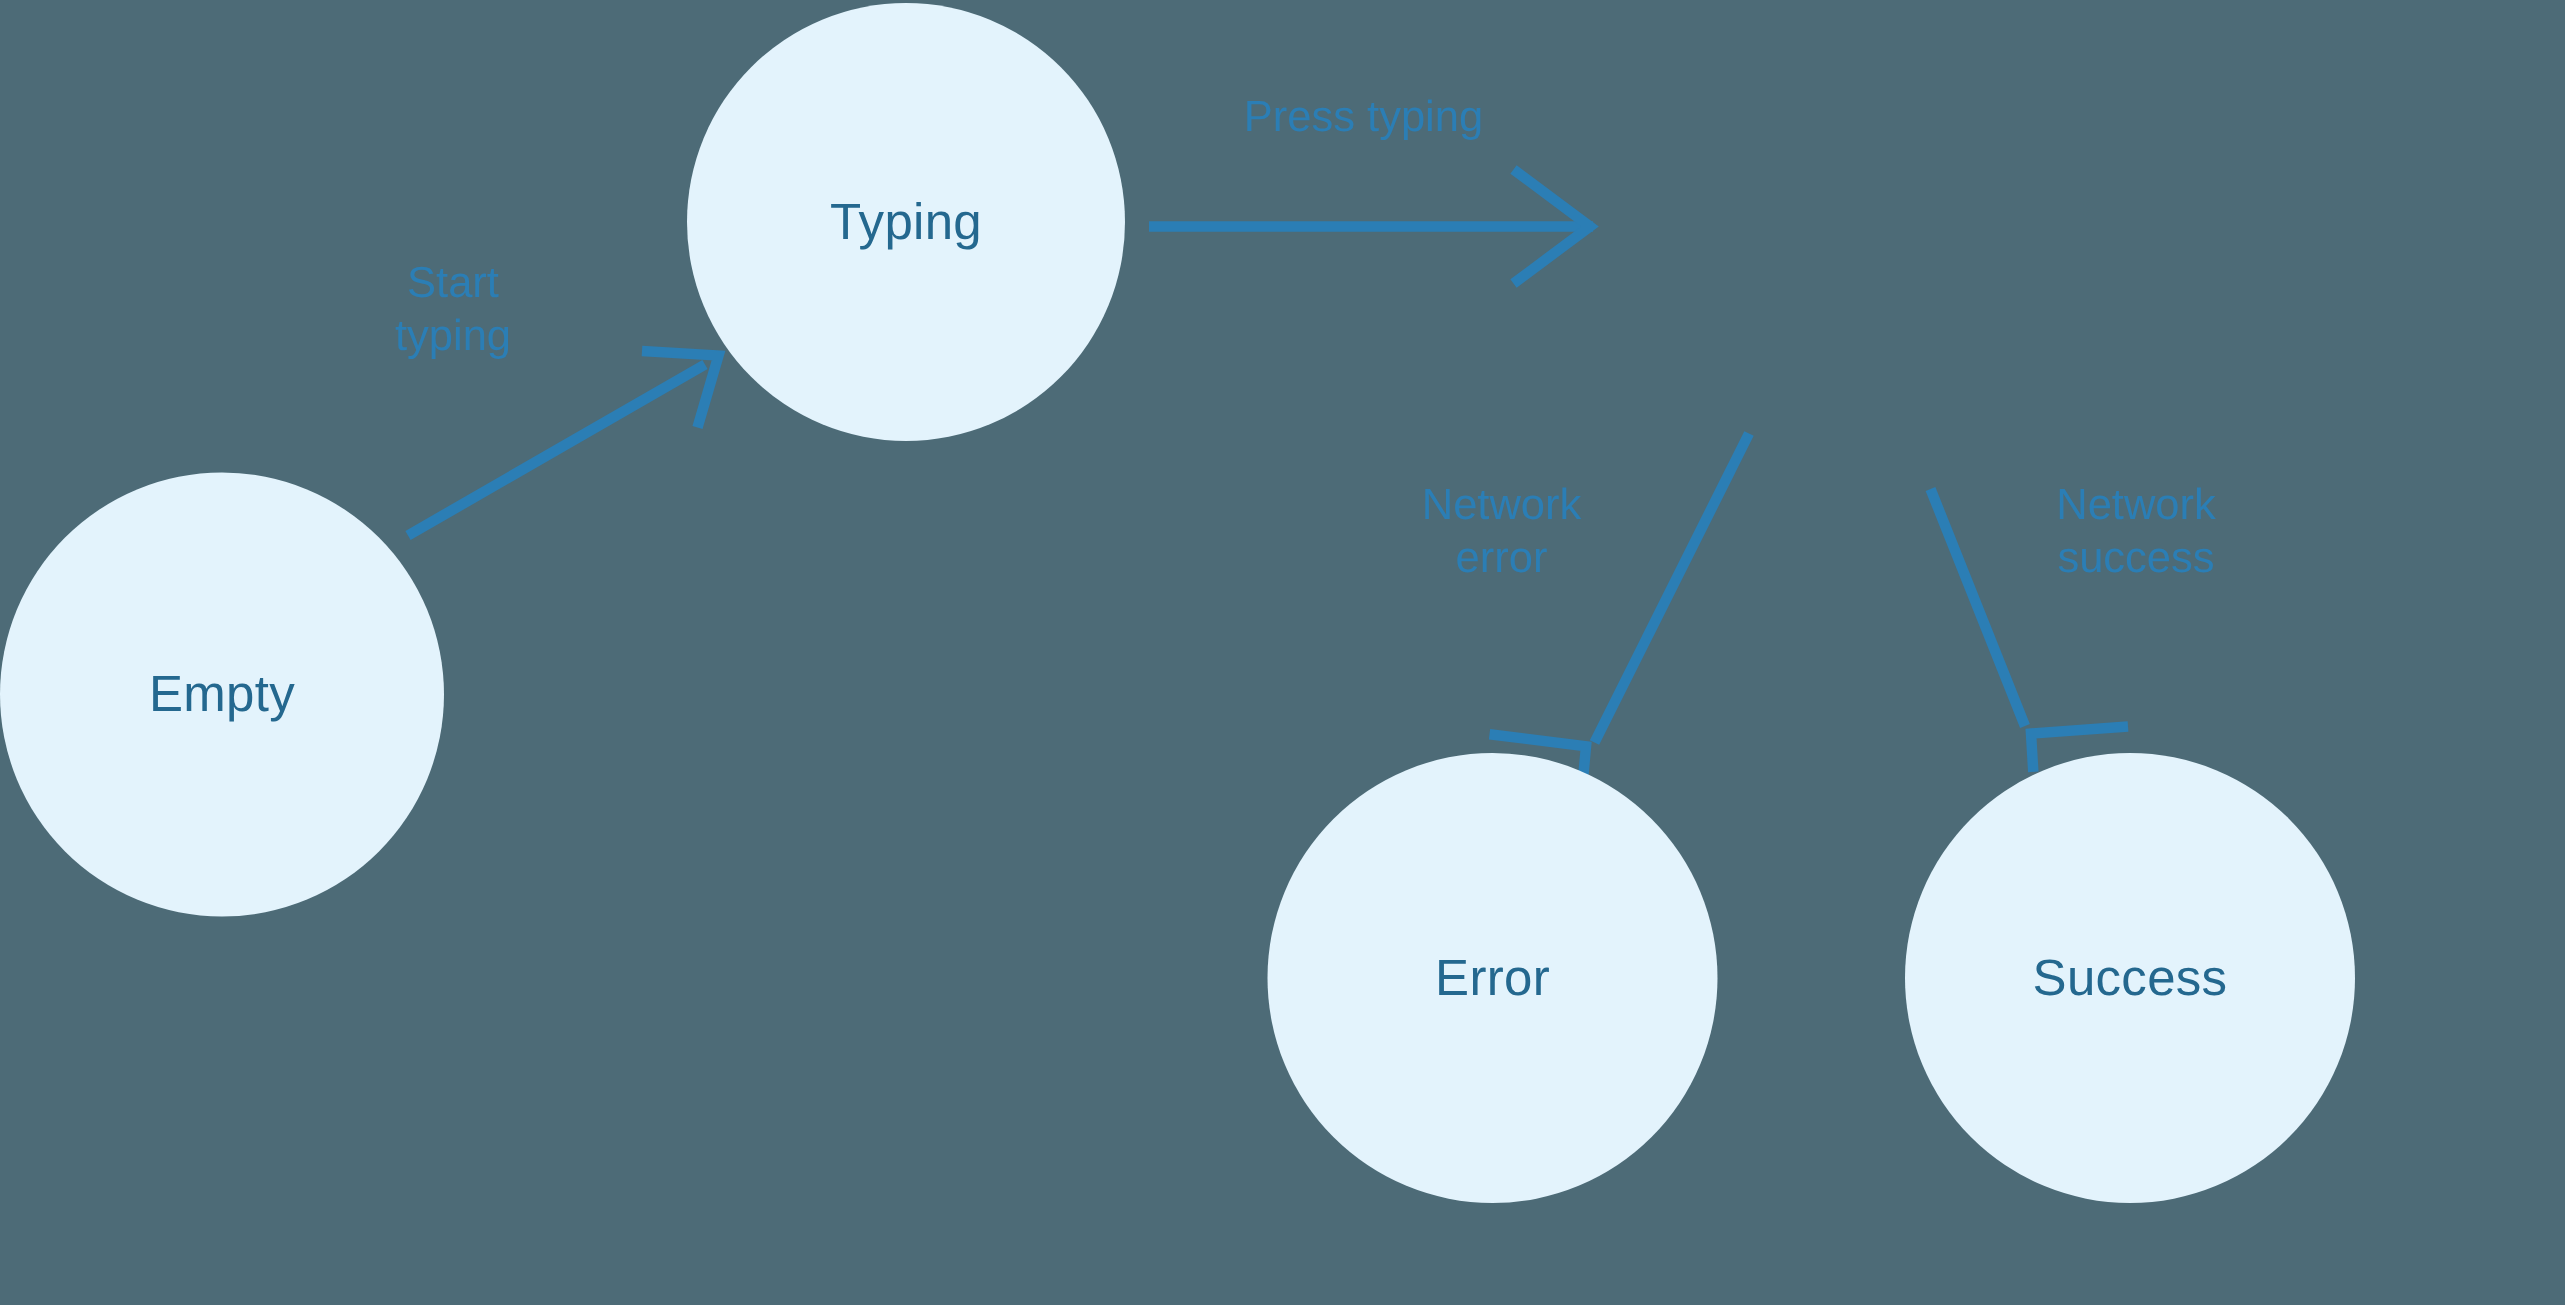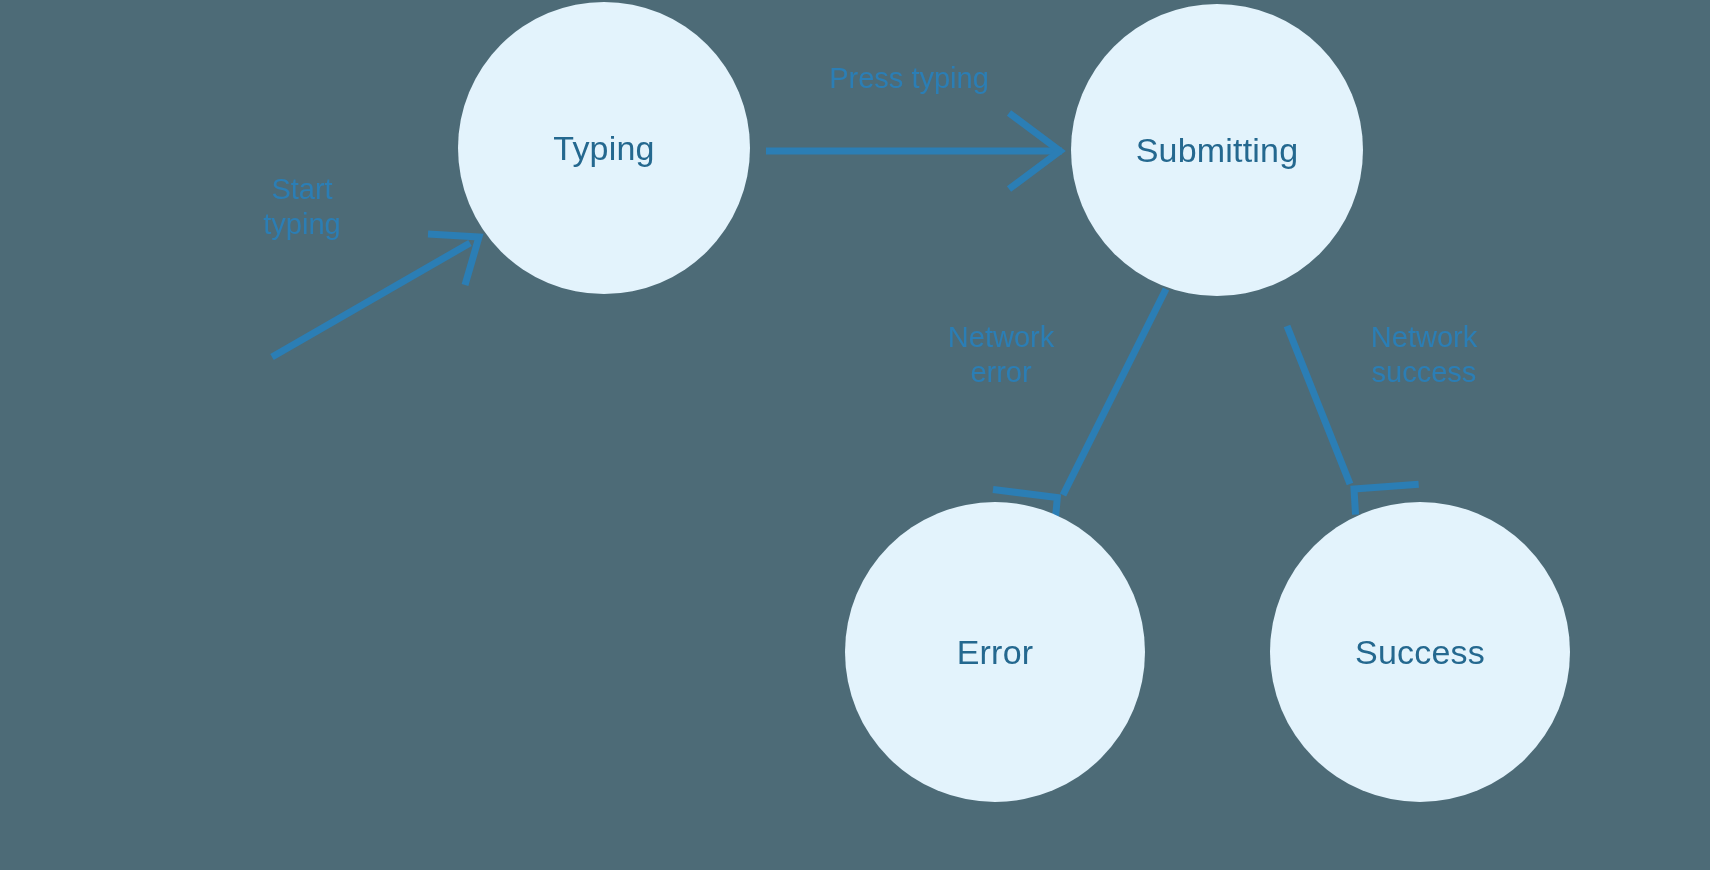--- a/index.html
+++ b/index.html
@@ -72,28 +72,28 @@
       <line x1="1166" y1="289" x2="1063" y2="495" stroke="#2b7eb5" stroke-width="7" stroke-linecap="butt"></line>
       <path d="M 1032 509 L 1057 499 L 1035 438" fill="none" stroke="#2b7eb5" stroke-width="7" stroke-linecap="butt" stroke-linejoin="miter" transform="rotate(-63 1056 498)"></path>
     </g>
 
     <g>
       <line x1="1287" y1="326" x2="1350" y2="484" stroke="#2b7eb5" stroke-width="7" stroke-linecap="butt"></line>
       <path d="M 1378 498 L 1354 489 L 1376 428" fill="none" stroke="#2b7eb5" stroke-width="7" stroke-linecap="butt" stroke-linejoin="miter" transform="rotate(66 1354 489)"></path>
     </g>
   </svg>
 
+  <div class="state-node" style="left:0px; top:315px; width:296px; height:296px;">
+    <span class="state-label">Empty</span>
+  </div>
 
   <div class="state-node" style="left:458px; top:2px; width:292px; height:292px;">
     <span class="state-label">Typing</span>
   </div>
 
-  <div class="state-node" style="left:1071px; top:4px; width:292px; height:292px;">
-    <span class="state-label">Submitting</span>
-  </div>
 
   <div class="state-node" style="left:845px; top:502px; width:300px; height:300px;">
     <span class="state-label">Error</span>
   </div>
 
   <div class="state-node" style="left:1270px; top:502px; width:300px; height:300px;">
     <span class="state-label">Success</span>
   </div>
 
   <div class="edge-label center" style="left:232px; top:172px; width:140px;">Start

